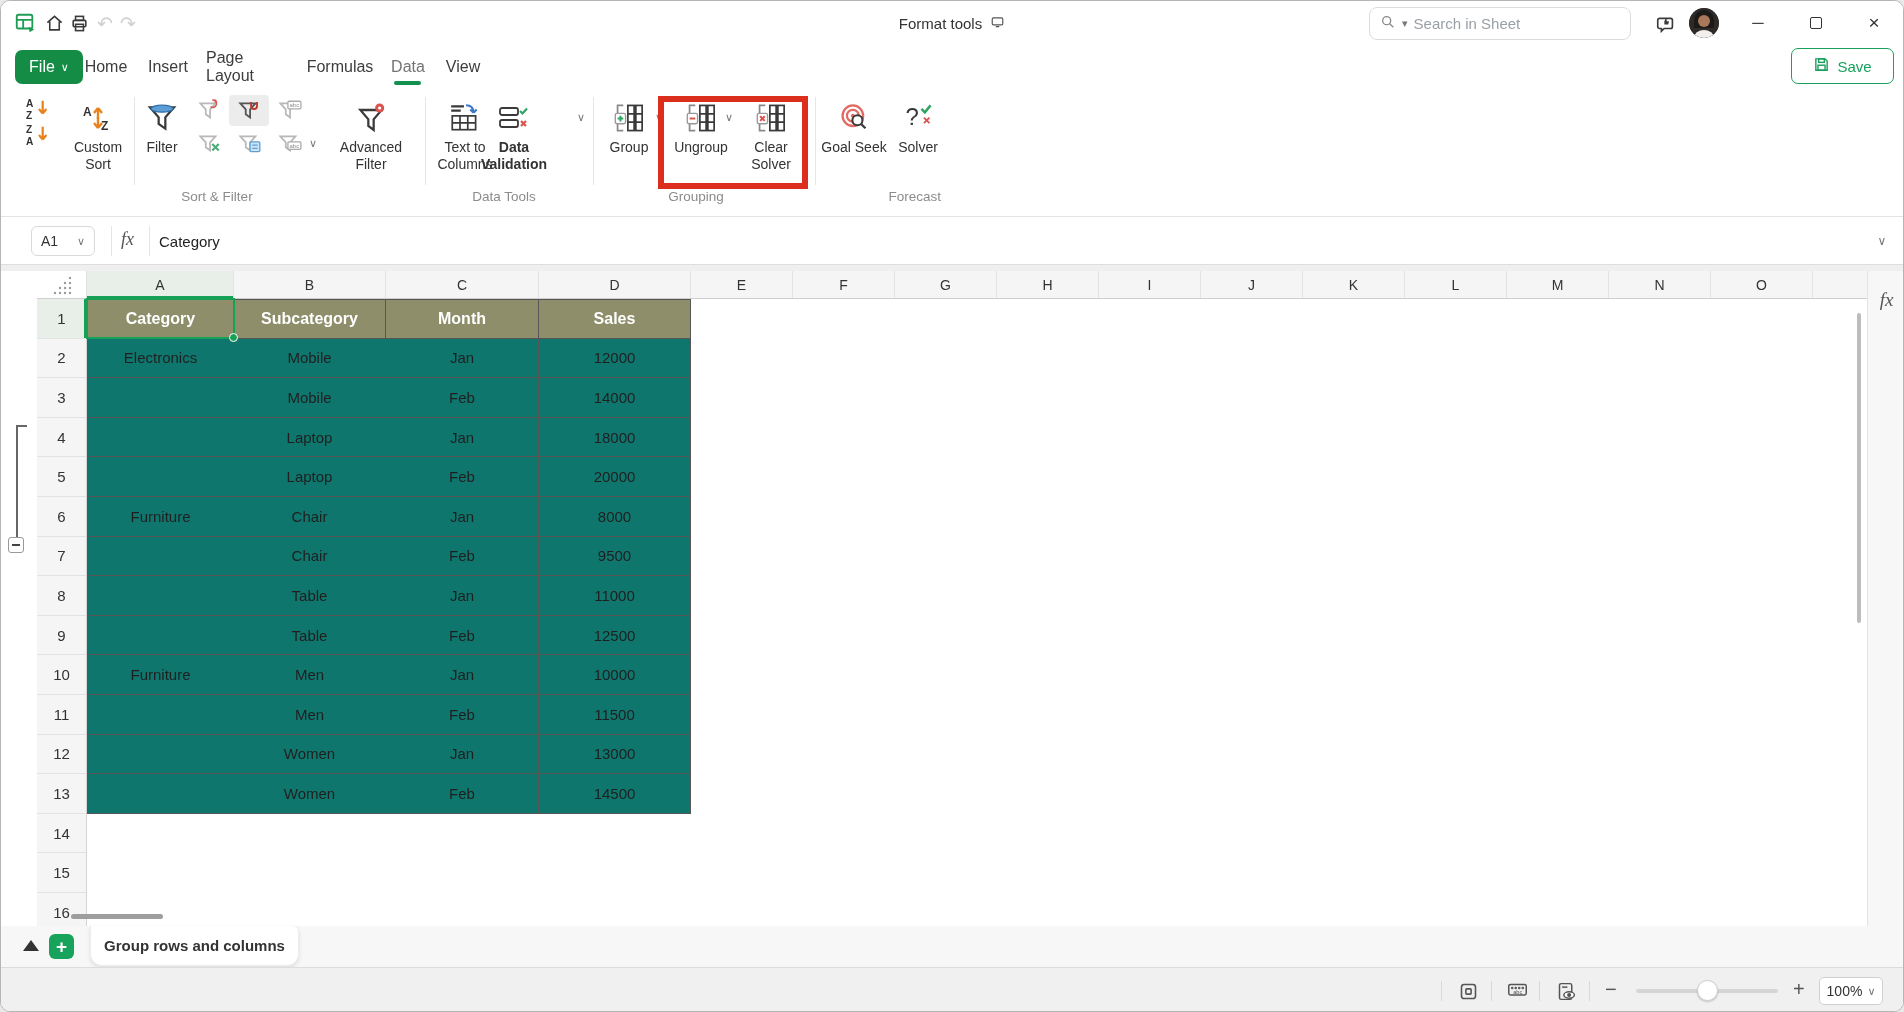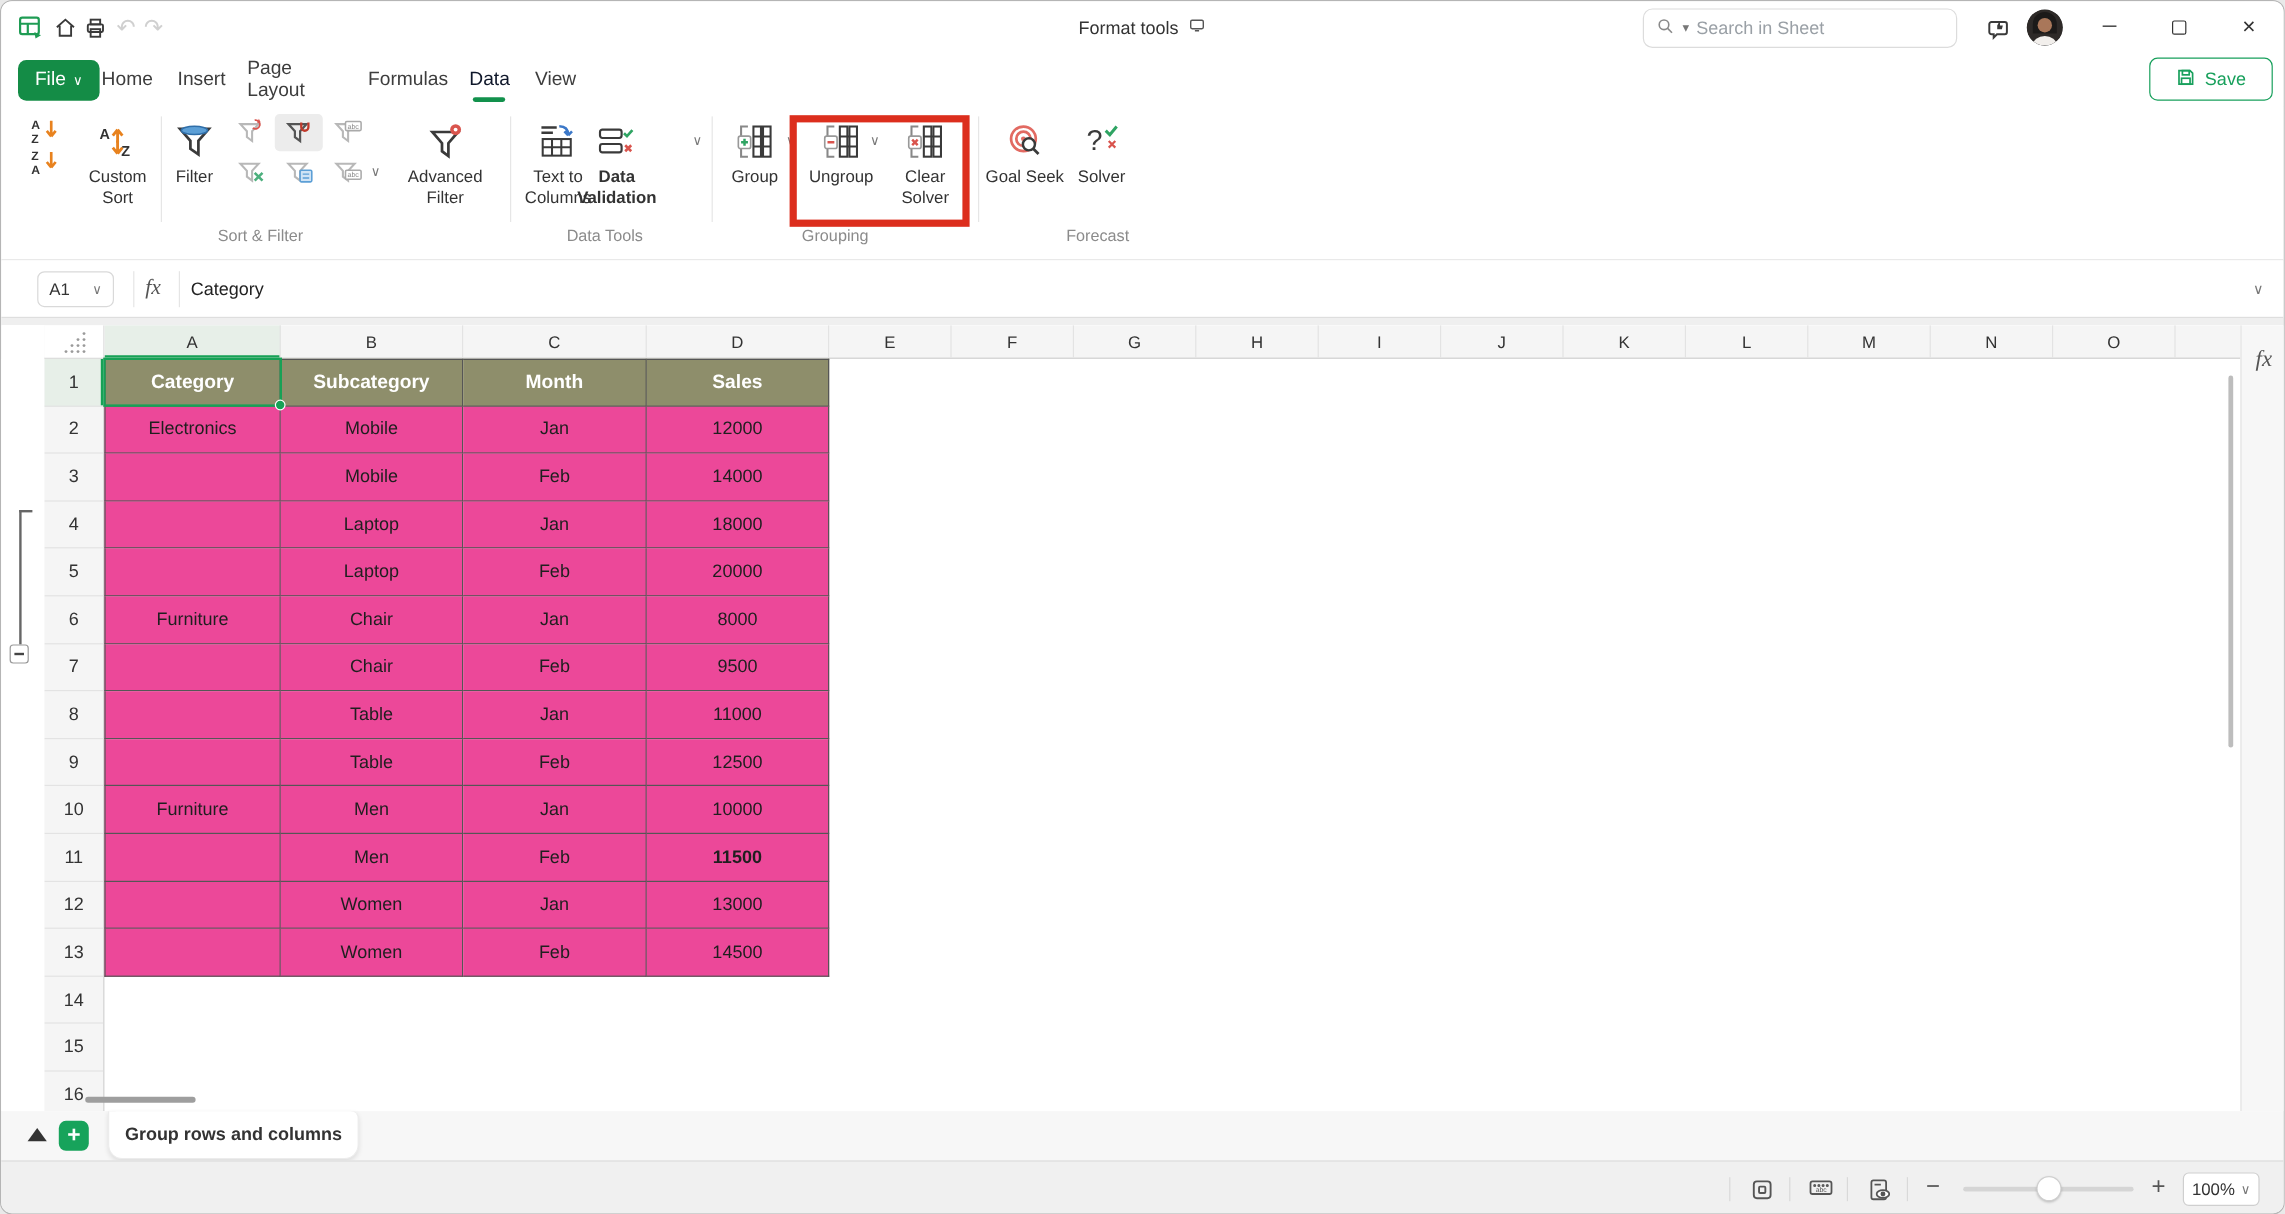--- a/index.html
+++ b/index.html
@@ -11,21 +11,21 @@
   .tb-ic { position:absolute; top:10px; width:24px; height:24px; display:flex; align-items:center; justify-content:center; }
   .title-center { position:absolute; top:0; left:0; width:100%; height:44px; display:flex; align-items:center; justify-content:center; gap:8px; font-size:15px; color:#333; }
   .searchbox { position:absolute; left:1368px; top:6px; width:262px; height:33px; border:1px solid #dcdcdc; border-radius:8px; background:#fff; display:flex; align-items:center; gap:6px; padding:0 10px; color:#9aa0a6; font-size:15px; }
   .win-glyph { position:absolute; top:11px; width:30px; height:22px; display:flex; align-items:center; justify-content:center; color:#333; font-size:16px; cursor:default; }
   .avatar { position:absolute; left:1688px; top:7px; width:30px; height:30px; border-radius:50%; overflow:hidden; background:#3a3a3a; }
 
   
   .menurow { position:absolute; left:0; top:44px; width:100%; height:44px; background:#fff; }
   .filebtn { position:absolute; left:14px; top:5px; width:68px; height:34px; background:#148c46; border-radius:7px; color:#fff; font-size:16px; display:flex; align-items:center; justify-content:center; gap:6px; }
   .mtab { position:absolute; top:0; height:44px; display:flex; align-items:center; justify-content:center; font-size:16px; color:#3d3d3d; }
-  .mtab.active { color:#0f172a; }
+  .mtab.active { color:#737373; }
   .tab-underline { position:absolute; left:393px; top:36px; width:27px; height:4px; background:#12914c; border-radius:2px; }
   .savebtn { position:absolute; left:1790px; top:3px; width:103px; height:36px; border:1.5px solid #18a05c; border-radius:7px; background:#fff; color:#18a05c; font-size:15px; display:flex; align-items:center; justify-content:center; gap:7px; }
 
   
   .ribbon { position:absolute; left:0; top:88px; width:100%; height:128px; background:#fff; border-bottom:1px solid #e4e4e4; }
   .rbtn { position:absolute; top:8px; text-align:center; font-size:14px; color:#333; line-height:17px; }
   .ricon { height:42px; display:flex; align-items:center; justify-content:center; }
   .rsep { position:absolute; top:8px; width:1px; height:88px; background:#e6e6e6; }
   .rgl { position:absolute; top:100px; font-size:13.5px; color:#8b8b8b; text-align:center; }
   .chev { color:#777; font-size:11px; }
@@ -55,21 +55,21 @@
   .obr-line { position:absolute; left:15px; top:126px; width:1.5px; height:112px; background:#666; }
   .obr-tick { position:absolute; left:15px; top:126px; width:11px; height:1.5px; background:#666; }
   .minusbox { position:absolute; left:7px; top:238px; width:16px; height:16px; background:#fff; border:1px solid #999; border-radius:3px; display:flex; align-items:center; justify-content:center; }
   .minusbox span { display:block; width:8px; height:1.5px; background:#444; }
   .sheet-table { position:absolute; left:86px; top:28px; }
   .trow { display:flex; height:39.6px; }
   .cell { flex:0 0 auto; display:flex; align-items:center; justify-content:center; border-right:1px solid #565656; border-bottom:1px solid #565656; }
   .cell.c0 { border-left:1px solid #565656; }
   .trow.first .cell { border-top:1px solid #565656; }
   .cell.hed { background:#8e8e6b; color:#fff; font-weight:bold; font-size:16px; }
-  .cell.bod { background:#ec4899; color:#1f1f1f; font-size:15px; }
+  .cell.bod { background:#0f766e; color:#1f1f1f; font-size:15px; }
   .sel-overlay { position:absolute; left:85px; top:27px; width:149px; height:41px; border:2px solid #17a156; z-index:4; pointer-events:none; }
   .sel-handle { position:absolute; right:-5px; bottom:-5px; width:9px; height:9px; border-radius:50%; background:#17a156; border:1.5px solid #fff; }
   .fxpanel { position:absolute; left:1866px; top:0; width:38px; height:655px; background:#f7f7f7; border-left:1px solid #e3e3e3; text-align:center; }
   .fxpanel .fx-glyph { display:inline-block; margin-top:18px; font-size:19px; }
   .vscroll { position:absolute; left:1856px; top:42px; width:4px; height:310px; background:#bdbdbd; border-radius:2px; }
   .hscroll { position:absolute; left:70px; top:643px; width:92px; height:5px; background:#9e9e9e; border-radius:3px; }
 
   
   .sheetbar { position:absolute; left:0; top:925px; width:100%; height:41px; background:#f7f7f7; }
   .sheet-nav-tri { position:absolute; left:22px; top:14px; width:0; height:0; border-left:8px solid transparent; border-right:8px solid transparent; border-bottom:11px solid #333; }
@@ -550,21 +550,21 @@
         <div class="trow">
           <div class="cell bod c0" style="width: 147px;">Furniture</div>
           <div class="cell bod" style="width: 152px;">Men</div>
           <div class="cell bod" style="width: 153px;">Jan</div>
           <div class="cell bod" style="width: 152px;">10000</div>
         </div>
         <div class="trow">
           <div class="cell bod c0" style="width: 147px;"></div>
           <div class="cell bod" style="width: 152px;">Men</div>
           <div class="cell bod" style="width: 153px;">Feb</div>
-          <div class="cell bod" style="width: 152px; font-weight: bold;">11500</div>
+          <div class="cell bod" style="width: 152px;">11500</div>
         </div>
         <div class="trow">
           <div class="cell bod c0" style="width: 147px;"></div>
           <div class="cell bod" style="width: 152px;">Women</div>
           <div class="cell bod" style="width: 153px;">Jan</div>
           <div class="cell bod" style="width: 152px;">13000</div>
         </div>
         <div class="trow">
           <div class="cell bod c0" style="width: 147px;"></div>
           <div class="cell bod" style="width: 152px;">Women</div>

